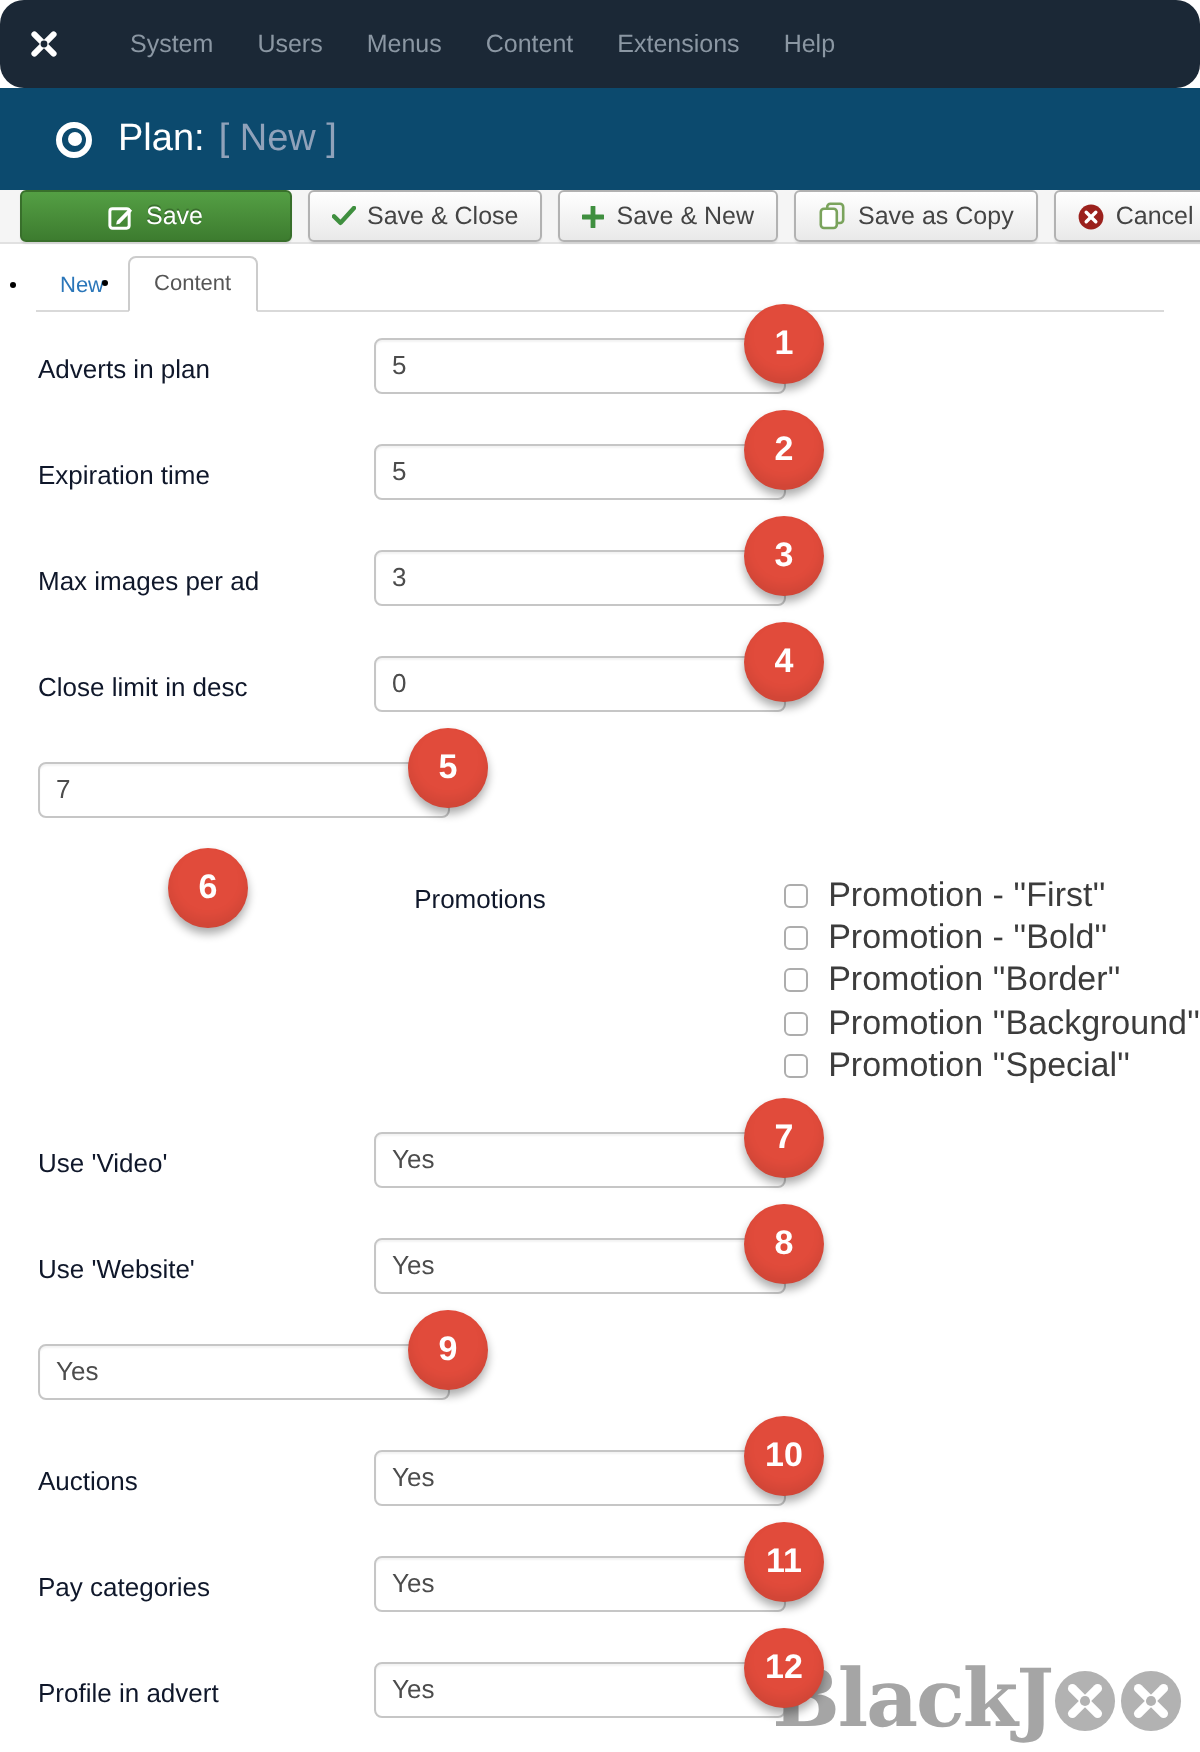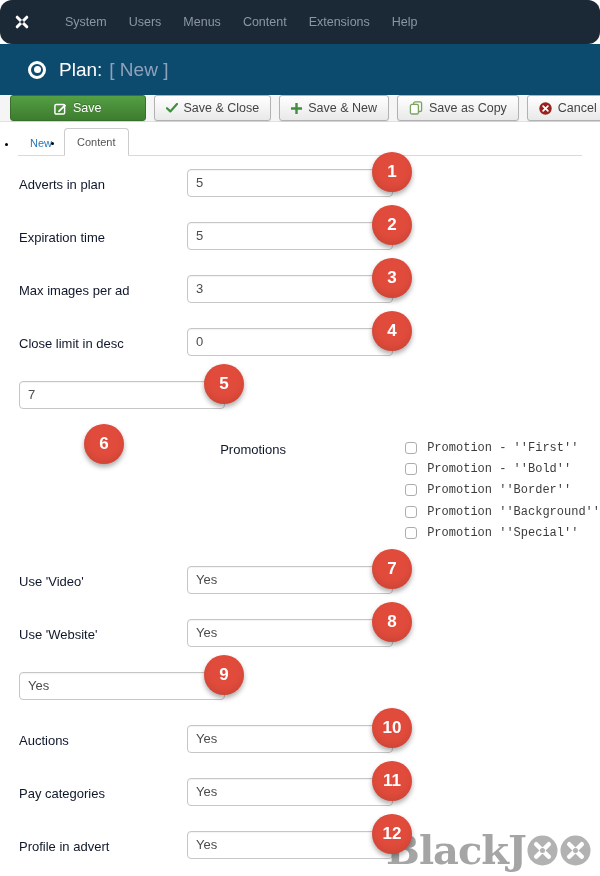--- a/index.html
+++ b/index.html
@@ -88,21 +88,21 @@
     box-shadow:inset 0 -4px 6px rgba(0,0,0,.08), 0 3px 5px rgba(0,0,0,.33);
   }
   .frow.prow { margin-bottom:22px; min-height:110px;justify-content:flex-end; }
   .frow.prow .badge { right:auto; left:65px; top:-10px; }
   .opts { padding:3px 0 0 17px; }
   .optrow { display:flex; align-items:center; height:21.4px; }
   .cb {
     width:12px; height:12px; border:1px solid #adadad; border-radius:3px;
     background:#fff; margin-right:10px; flex:0 0 auto; cursor:pointer;
   }
-  .optlabel { font-size:12px; color:#3c3c3c; white-space:nowrap;font-family:Liberation Mono, monospace; }
+  .optlabel { font-size:17px; color:#3c3c3c; white-space:nowrap; }
   
   .watermark {
     position:absolute; right:8px; bottom:6px; z-index:5;
     font-family:"DejaVu Serif", serif; font-weight:bold;
     font-size:40px; color:#a5a5a5; letter-spacing:-1px;
     display:flex; align-items:center; line-height:1;
   }
   .wm-o { display:inline-flex; margin:0 1px; }
 </style>
 </head>

